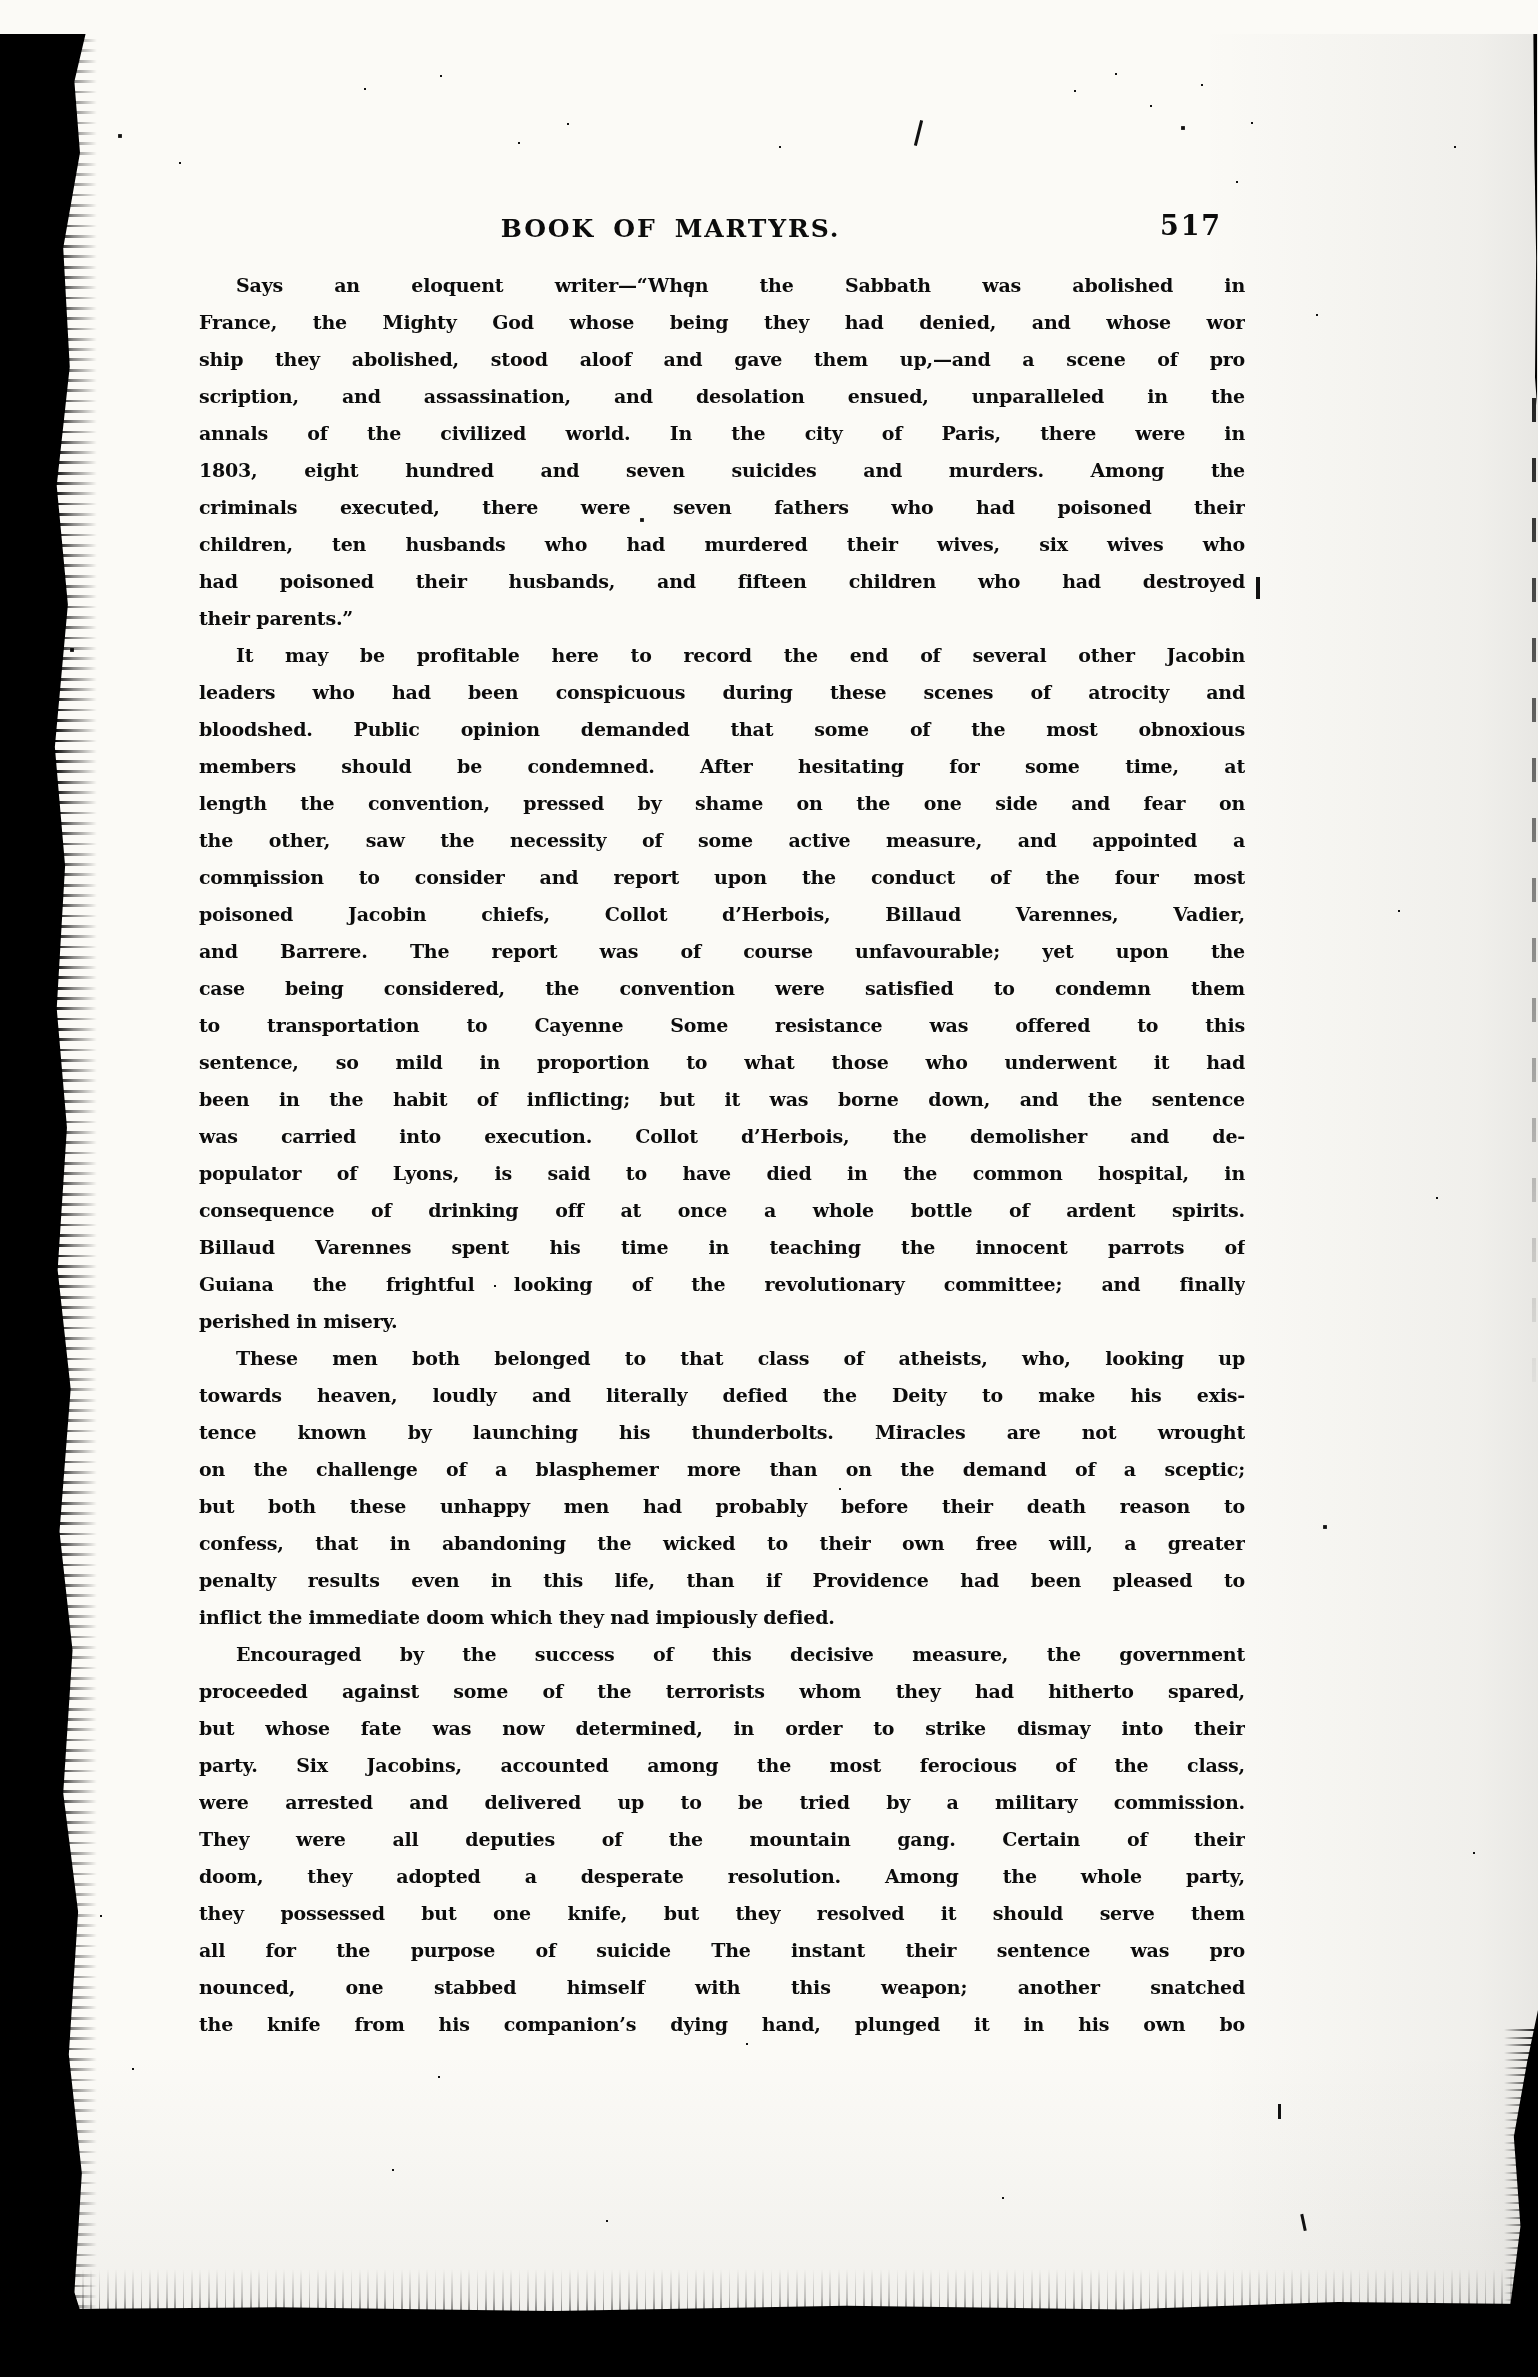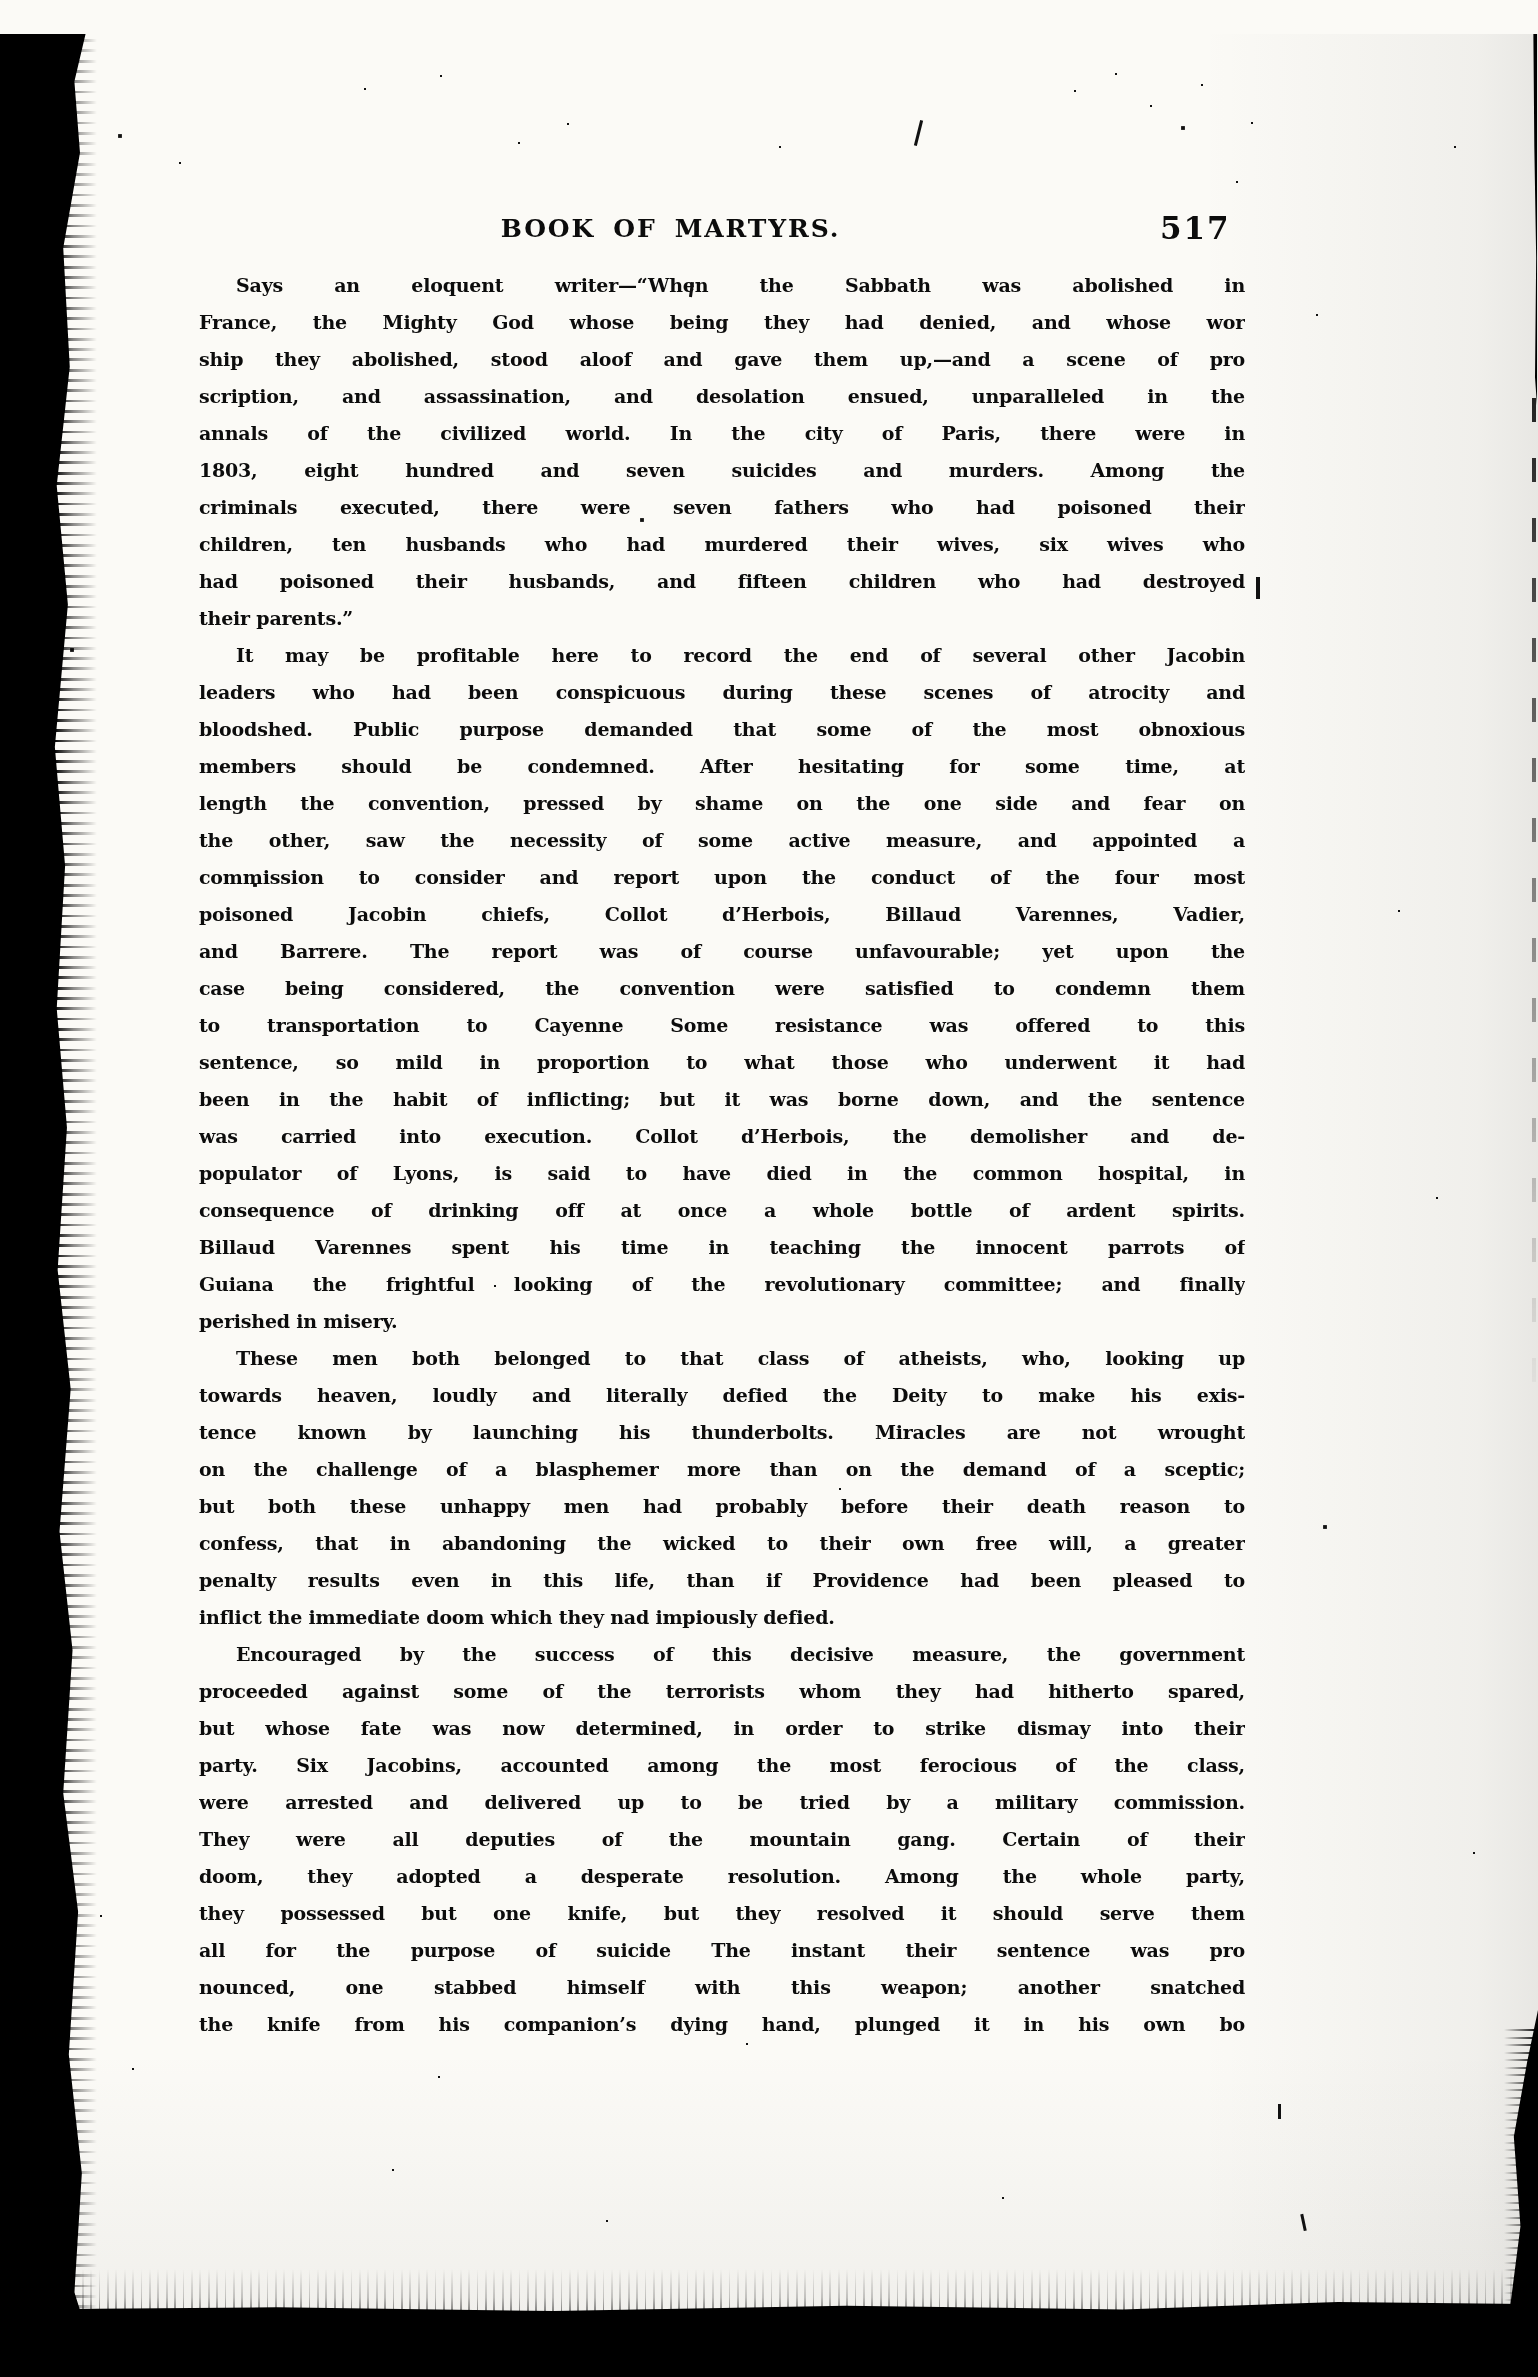--- a/index.html
+++ b/index.html
@@ -68,21 +68,21 @@
   
   .running-head{
     position:absolute;left:199px;top:180px;width:1046px;height:37px;z-index:3;
     color:var(--ink);
   }
   .head-title{
     position:absolute;left:0;right:103px;text-align:center;
     font-size:25px;font-weight:bold;letter-spacing:1.9px;word-spacing:7.5px;
   }
   .page-number{
-    position:absolute;left:961px;top:-3.7px;font-size:31px;font-weight:bold;letter-spacing:1.9px;
+    position:absolute;left:961px;top:-3.7px;font-size:27px;font-weight:bold;letter-spacing:1.9px;
   }
   .text-block{
     position:absolute;left:199px;top:233px;width:1046px;z-index:3;
     color:var(--ink);font-size:19px;font-weight:bold;letter-spacing:-0.2px;
   }
   .paragraph{margin:0;}
   .line{
     height:37px;line-height:37px;overflow:hidden;white-space:nowrap;
     text-align:justify;text-align-last:justify;
   }
@@ -146,21 +146,21 @@
         <div class="line">annals of the civilized world.  In the city of Paris, there were in</div>
         <div class="line">1803, eight hundred and seven suicides and murders.  Among the</div>
         <div class="line">criminals executed, there were seven fathers who had poisoned their</div>
         <div class="line">children, ten husbands who had murdered their wives, six wives who</div>
         <div class="line">had poisoned their husbands, and fifteen children who had destroyed</div>
         <div class="line endline">their parents.”</div>
       </div>
       <div class="paragraph">
         <div class="line first">It may be profitable here to record the end of several other Jacobin</div>
         <div class="line">leaders who had been conspicuous during these scenes of atrocity and</div>
-        <div class="line">bloodshed.  Public purpose demanded that some of the most obnoxious</div>
+        <div class="line">bloodshed.  Public opinion demanded that some of the most obnoxious</div>
         <div class="line">members should be condemned.  After hesitating for some time, at</div>
         <div class="line">length the convention, pressed by shame on the one side and fear on</div>
         <div class="line">the other, saw the necessity of some active measure, and appointed a</div>
         <div class="line">commission to consider and report upon the conduct of the four most</div>
         <div class="line">poisoned Jacobin chiefs, Collot d’Herbois, Billaud Varennes, Vadier,</div>
         <div class="line">and Barrere.  The report was of course unfavourable; yet upon the</div>
         <div class="line">case being considered, the convention were satisfied to condemn them</div>
         <div class="line">to transportation to Cayenne  Some resistance was offered to this</div>
         <div class="line">sentence, so mild in proportion to what those who underwent it had</div>
         <div class="line">been in the habit of inflicting; but it was borne down, and the sentence</div>

